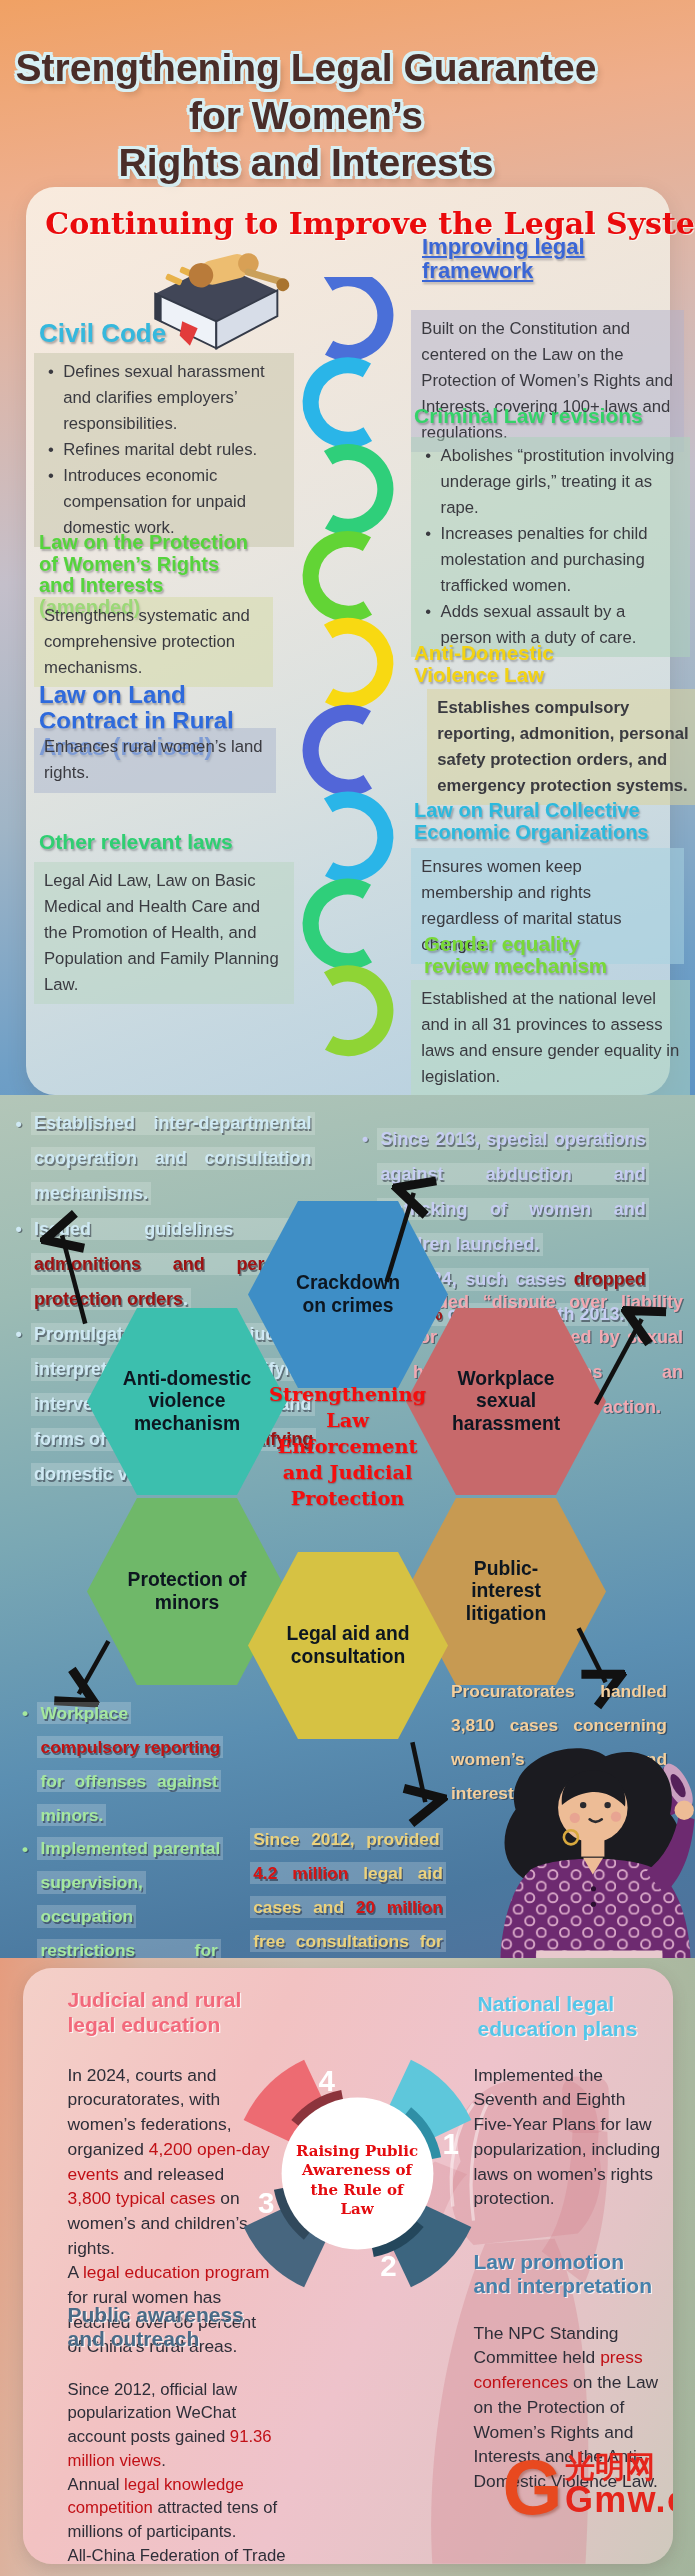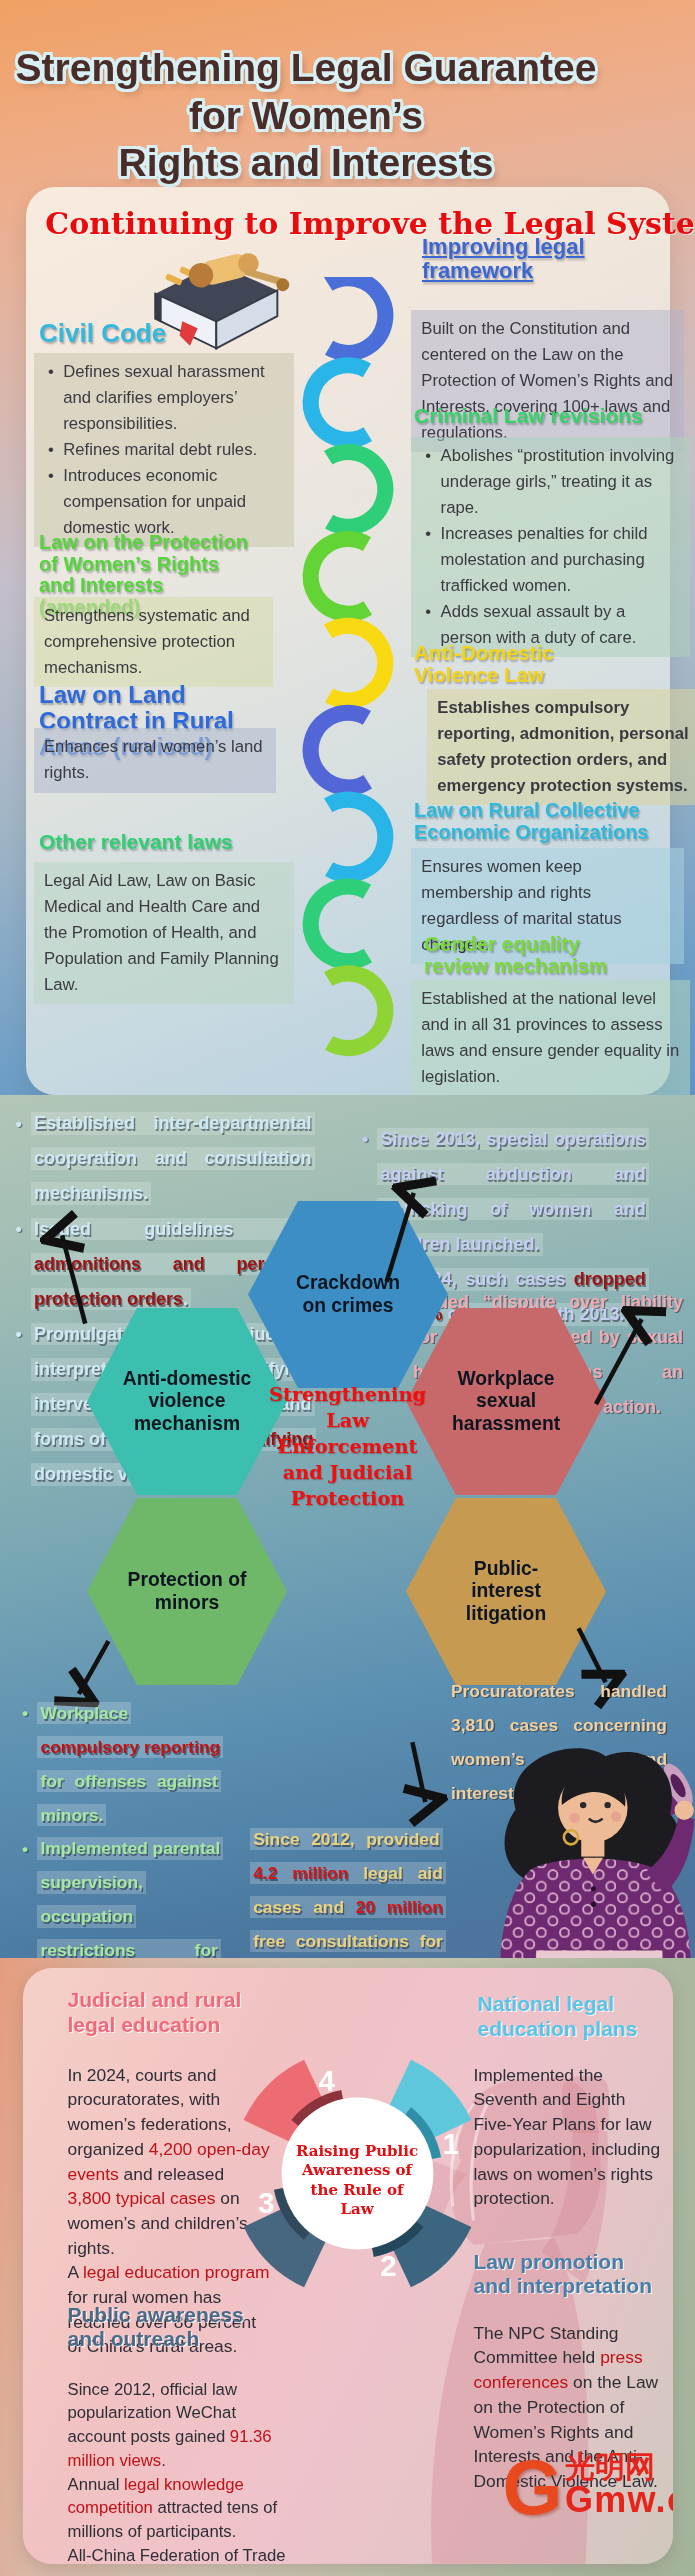--- a/index.html
+++ b/index.html
@@ -167,20 +167,23 @@
         <span class="hexlabel">Anti-domestic violence mechanism</span>
       </div>
     <div class="hex" style="left:87px;top:403px;background:#6fb869;">
         <span class="hexlabel">Protection of minors</span>
       </div>
     <div class="hex" style="left:406px;top:213px;background:#c7696b;">
         <span class="hexlabel">Workplace sexual harassment</span>
       </div>
     <div class="hex" style="left:406px;top:403px;background:#c79a52;">
         <span class="hexlabel">Public-interest litigation</span>
+      </div>
+    <div class="hex" style="left:248px;top:457px;background:#d6c243;">
+        <span class="hexlabel">Legal aid and consultation</span>
       </div>
 
     <div class="abs bl midtitle" style="left:267px;top:287px;width:161px;">Strengthening Law Enforcement and Judicial Protection</div>
 
     <svg class="abs" style="left:0;top:0;" width="696" height="863" viewBox="0 0 1080 1340">
       <defs>
         <marker id="ah" markerWidth="10" markerHeight="10" refX="5" refY="5" orient="auto">
           <path d="M1,9 L5,1 L9,9" fill="none" stroke="#111" stroke-width="2"></path>
         </marker>
       </defs>

